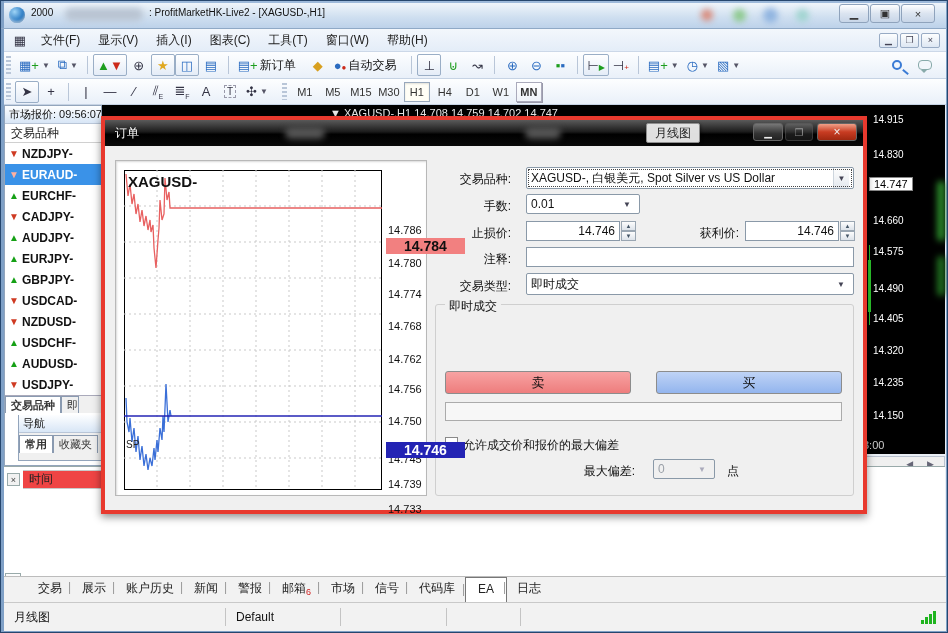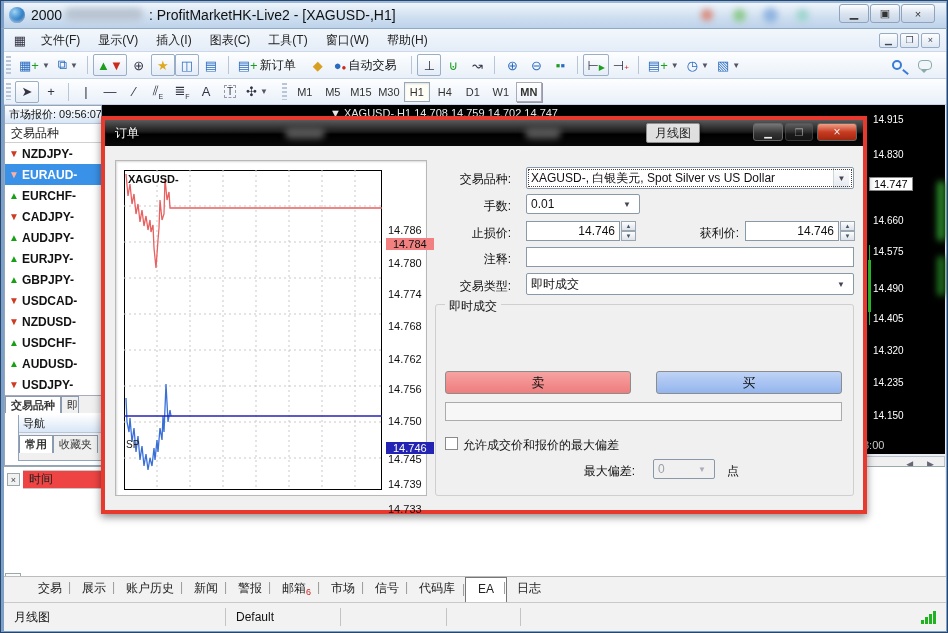--- a/index.html
+++ b/index.html
@@ -9,21 +9,21 @@
   .a{position:absolute;}
   
   #titlebar{left:0;top:0;width:948px;height:28px;
     background:linear-gradient(#f4f8fc,#cfdff0 60%,#bdd2ea);
     border-bottom:1px solid #8fa9c6;}
   #titlebar .frame-edge{position:absolute;left:0;top:0;width:100%;height:100%;
     box-shadow:inset 3px 0 0 #7fa0c6, inset -3px 0 0 #7fa0c6, inset 0 2px 0 #9db9da;}
   .logo{left:8px;top:6px;width:16px;height:16px;border-radius:50%;
     background:radial-gradient(circle at 35% 30%,#9fd4f6,#2d7dc5 55%,#16497e);
     box-shadow:inset 0 -2px 3px rgba(255,255,255,.5);}
-  .title-text{left:30px;top:6px;font-size:14px;color:#111;white-space:nowrap;}
+  .title-text{left:30px;top:6px;font-size:10px;color:#111;white-space:nowrap;}
   .blur-blob{filter:blur(3px);border-radius:6px;}
   .cap-btn{top:3px;height:19px;border:1px solid #8fa3bc;border-radius:3px;
     background:linear-gradient(#ffffff,#dbe4f0 50%,#c8d6e8);
     display:flex;align-items:center;justify-content:center;
     font-size:11px;color:#333;}
   
   #menubar{left:3px;top:28px;width:942px;height:23px;background:linear-gradient(#f3f7fc,#e4edf8);
     border-bottom:1px solid #ccd8e8;display:flex;align-items:center;}
   .menu-item{padding:0 9px;font-size:12px;color:#222;}
   .mdi-btn{width:19px;height:15px;border:1px solid #98abc4;border-radius:2px;
@@ -138,24 +138,24 @@
   .trade-btn.sell{background:linear-gradient(#f7a2a2,#ee7d7d);}
   .trade-btn.buy{background:linear-gradient(#bfd3f5,#93b5ee);}
   .flatbar{position:absolute;height:19px;background:#f7f7f7;border:1px solid #ababab;}
   .checkbox{position:absolute;width:13px;height:13px;background:#fff;border:1px solid #8a8a8a;}
   .cb-label{position:absolute;font-size:12px;color:#111;}
   
   #tickpanel{position:absolute;left:10px;top:40px;width:312px;height:336px;background:#fff;
     border:1px solid #b8b8b8;box-shadow:inset 1px 1px 2px rgba(0,0,0,.15);}
   #tickplot{position:absolute;left:8px;top:9px;width:258px;height:320px;}
   .ax-label{position:absolute;left:272px;font-size:11px;color:#111;}
-  .ax-tag{position:absolute;left:270px;font-size:11px;padding:0 7px;z-index:2;}
+  .ax-tag{position:absolute;left:270px;font-size:14px;padding:0 18px;z-index:2;font-weight:bold;}
   .ax-tag.ask{background:#f28080;color:#101010;}
   .ax-tag.bid{background:#2424b4;color:#fff;}
-  .plot-sym{position:absolute;left:12px;top:12px;font-size:11px;font-weight:bold;color:#111;z-index:2;}
+  .plot-sym{position:absolute;left:12px;top:12px;font-size:15px;font-weight:bold;color:#111;z-index:2;}
   .sp-lbl{position:absolute;left:10px;font-size:10px;color:#222;z-index:2;}
   
   #tooltip{left:645px;top:122px;width:54px;height:20px;background:rgba(235,235,235,.95);
     border:1px solid #8f8f8f;border-radius:2px;font-size:12px;color:#222;z-index:60;
     display:flex;align-items:center;justify-content:center;box-shadow:1px 1px 3px rgba(0,0,0,.4);}
 </style>
 </head>
 <body>
 
 <div id="screen" data-name="application-window">

